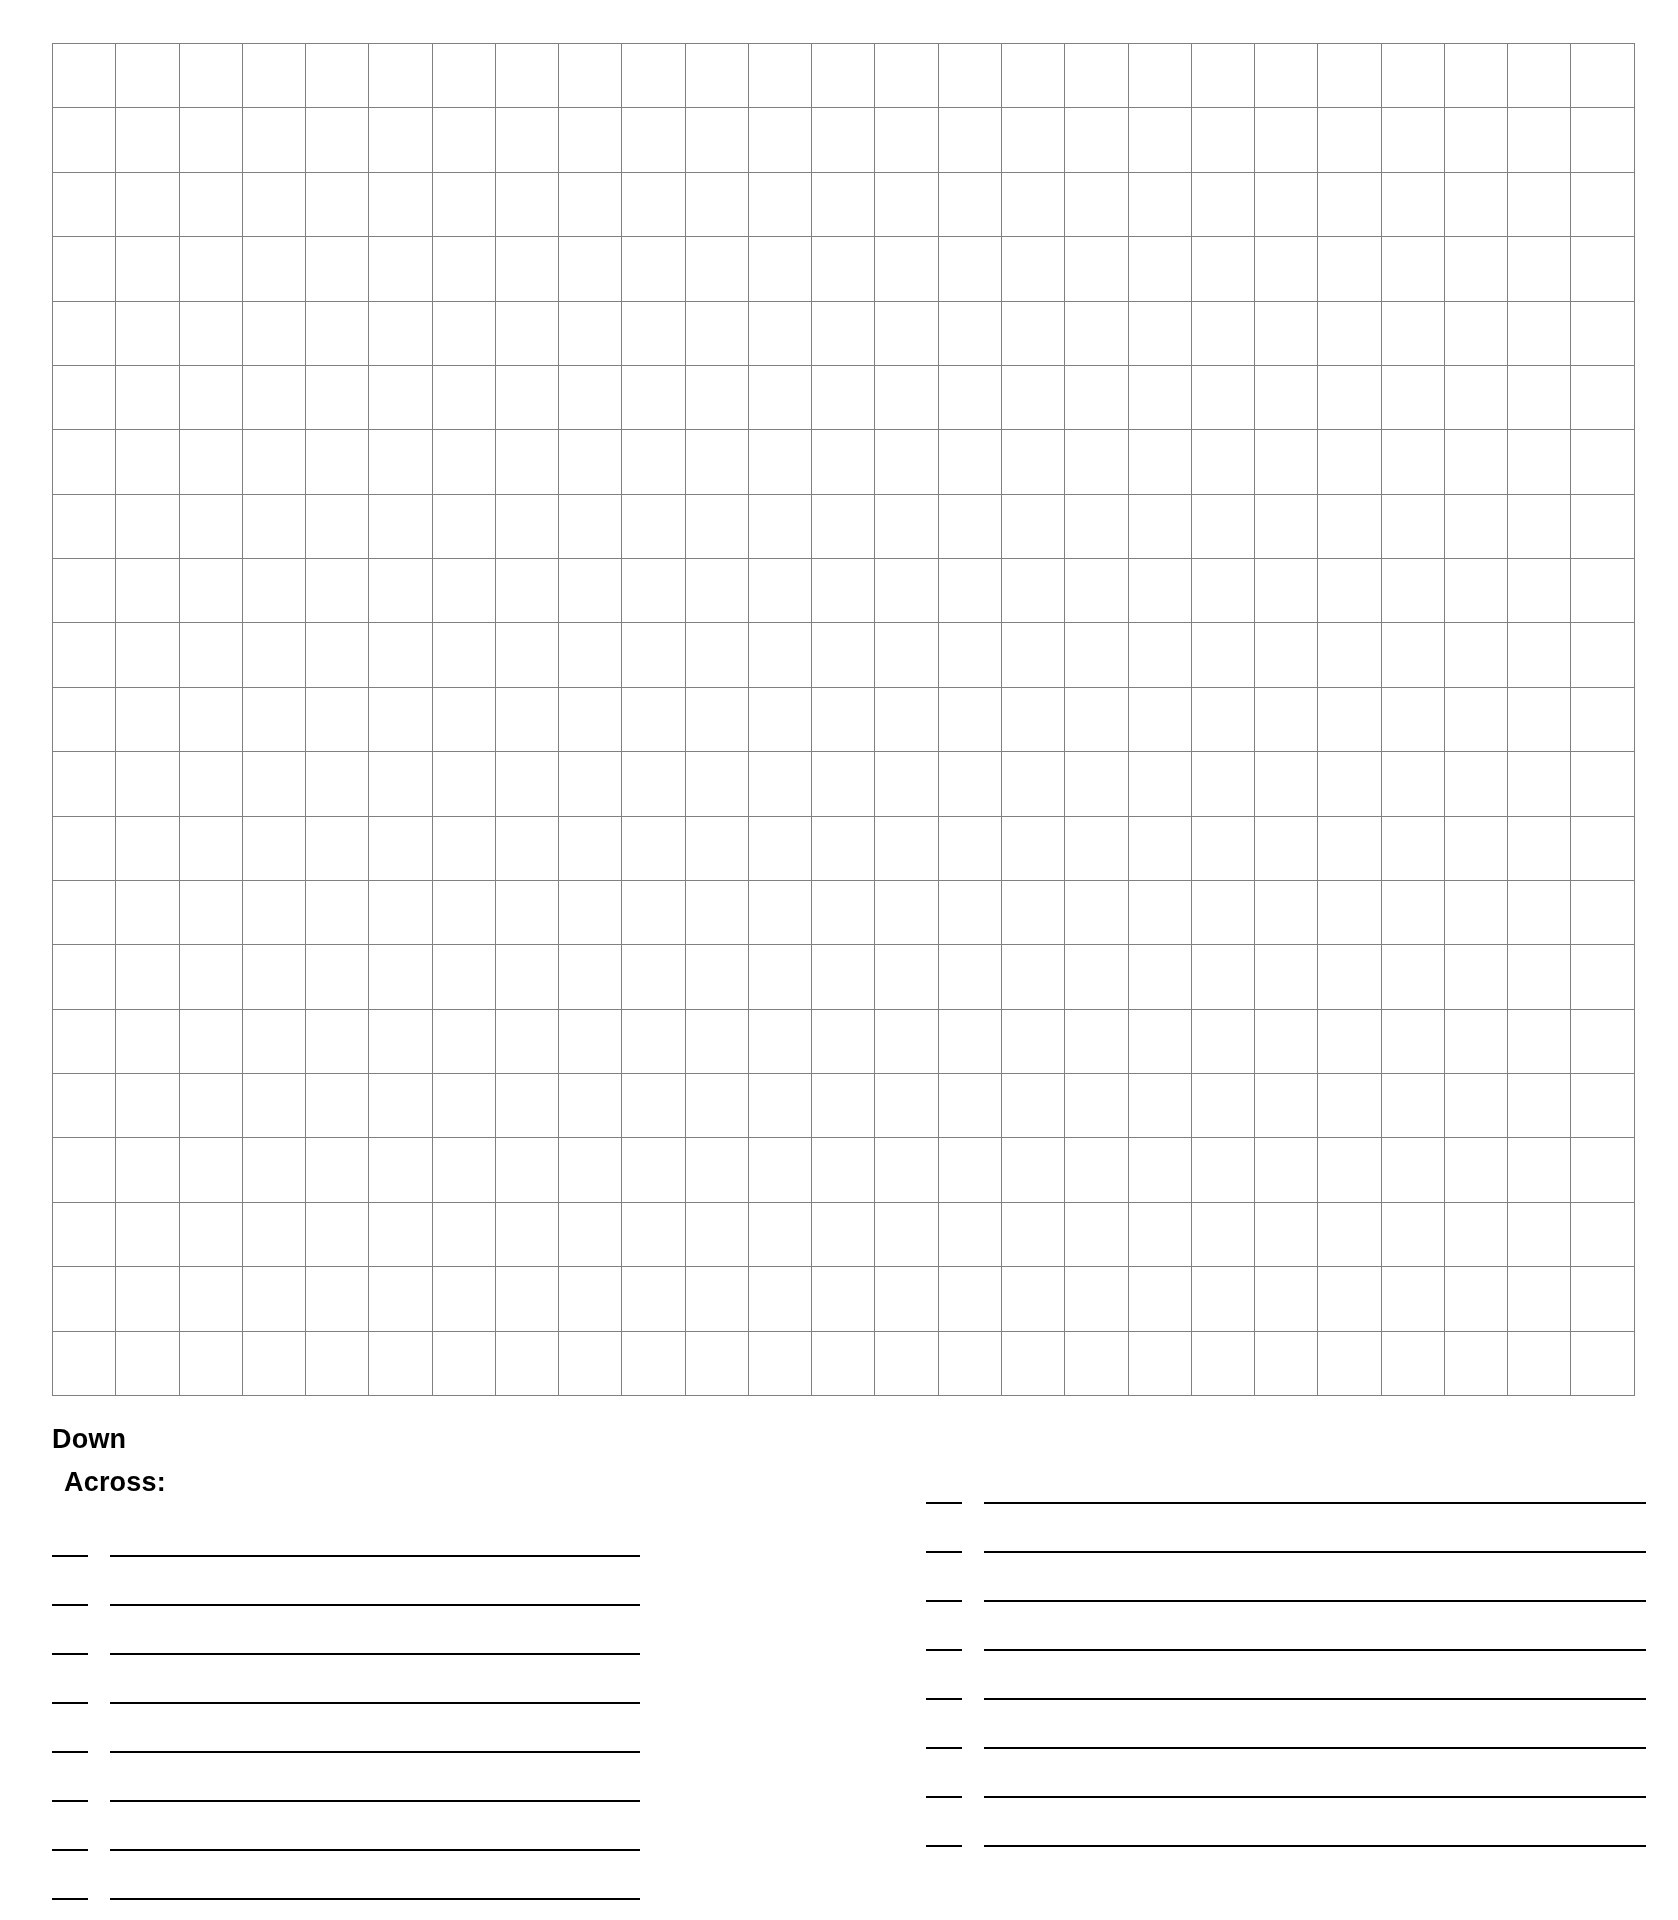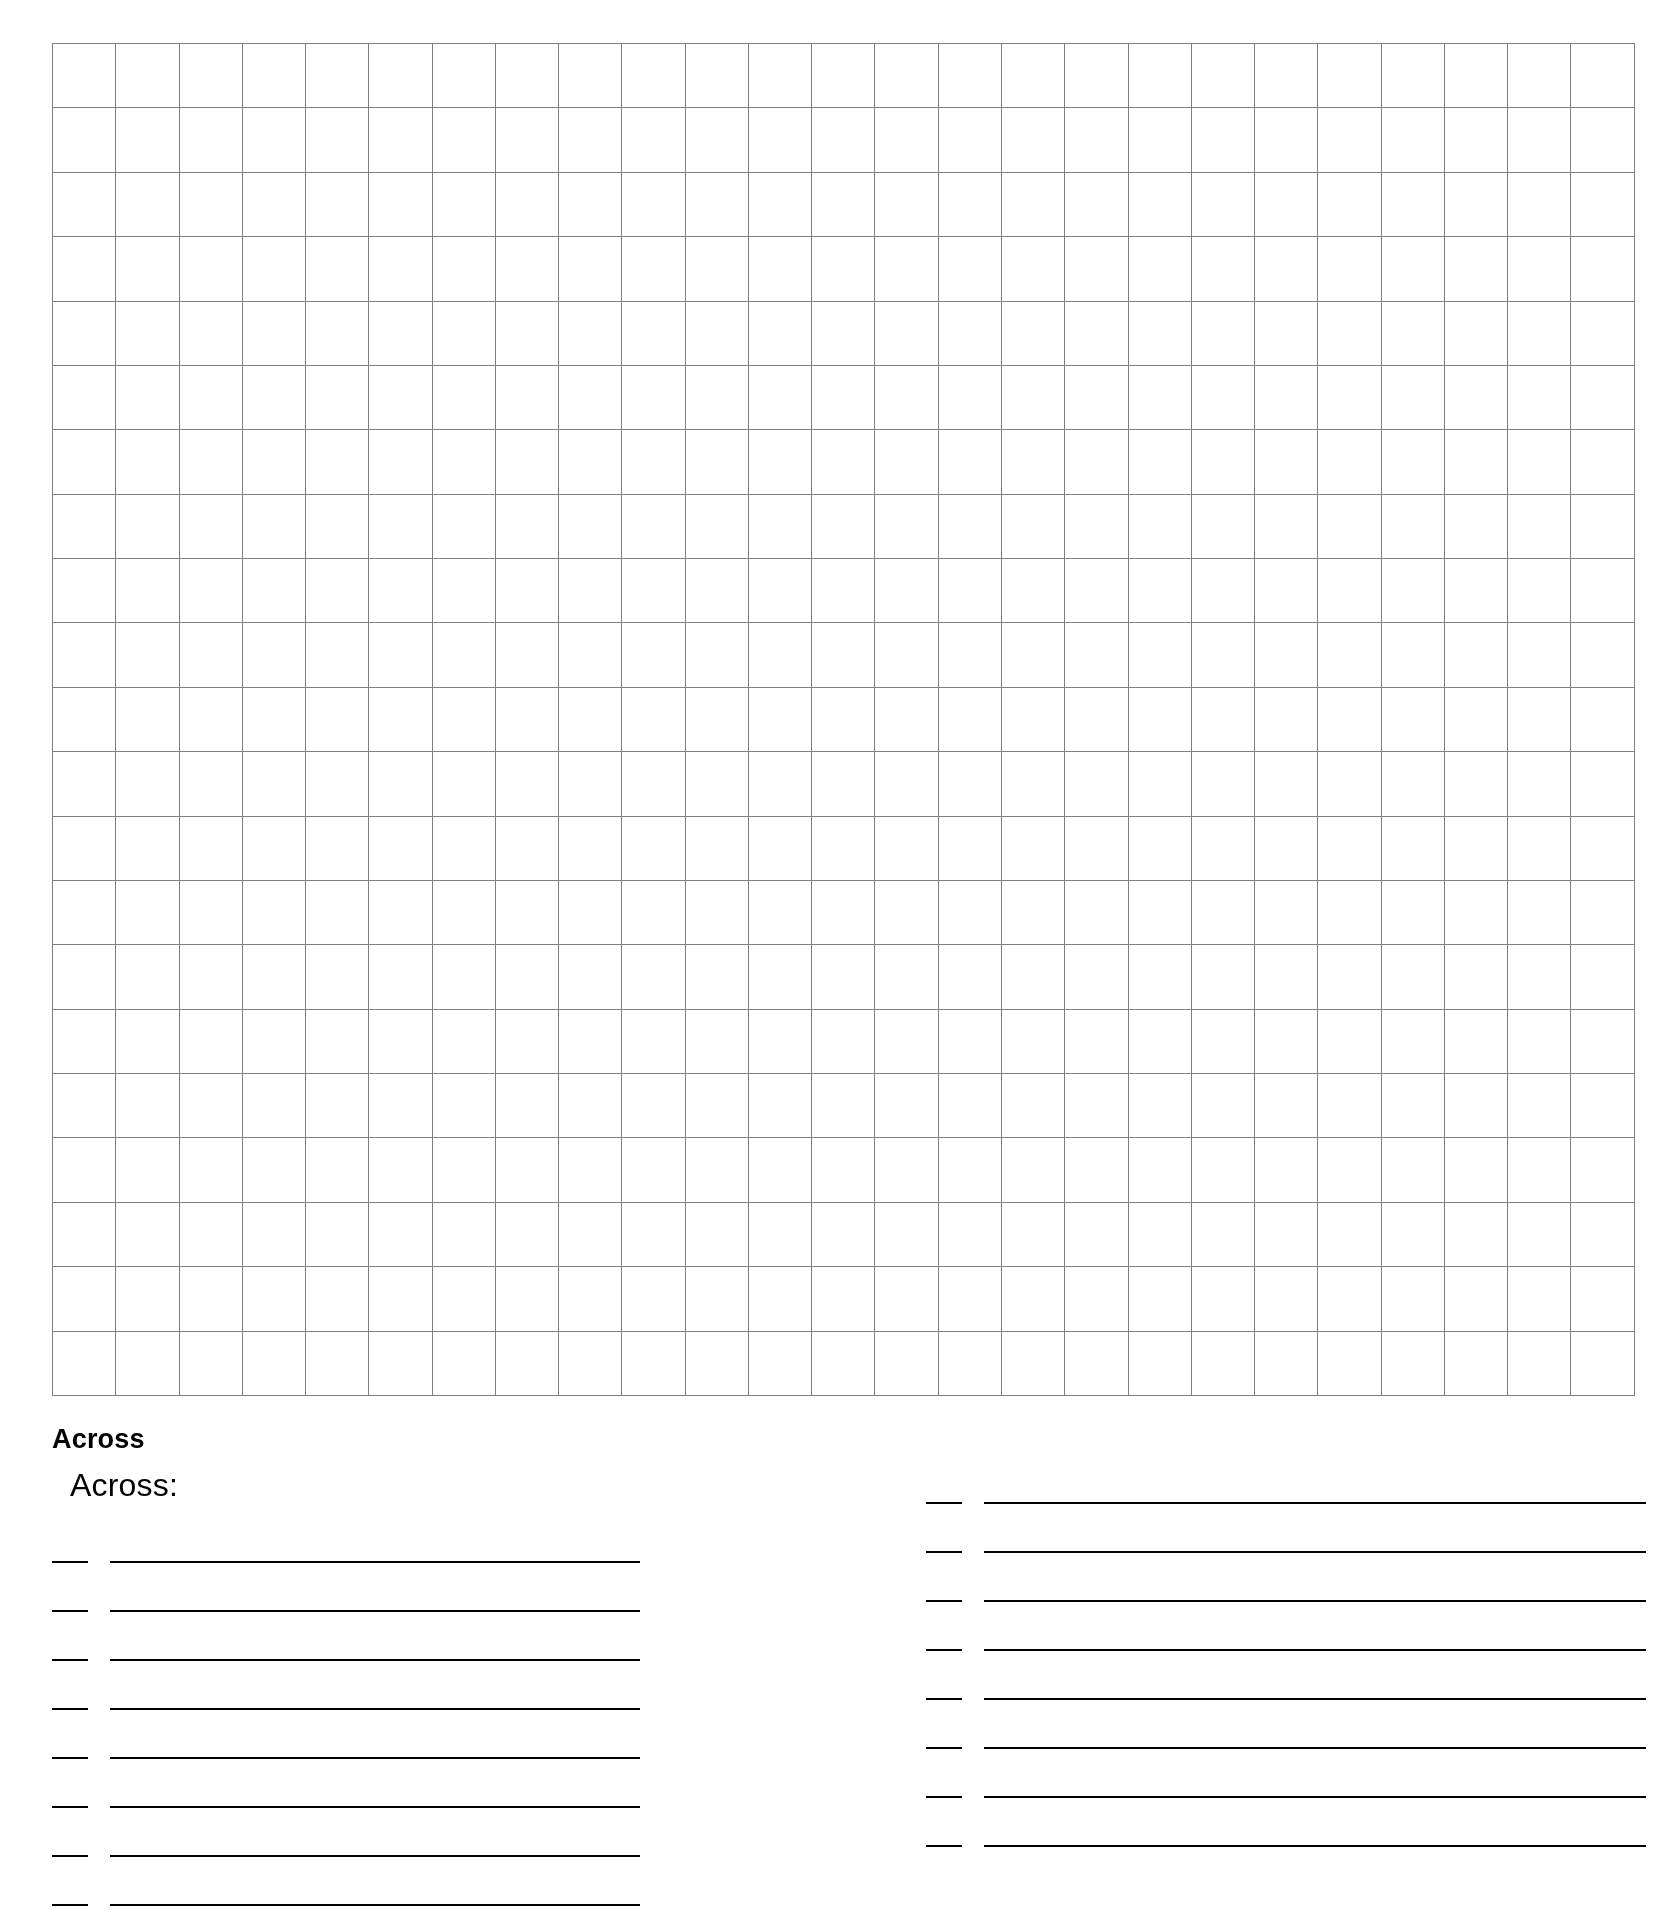--- a/index.html
+++ b/index.html
@@ -59,23 +59,23 @@
   }
   .col {
     position: absolute;
     top: 0;
     width: 720px;
   }
   .col.across { left: 0px; }
   .col.down { left: 874px; }
 
   .col-heading {
-    font-size: 32px;
-    font-weight: normal;
-    margin: 0 0 22px 18px;
+    font-size: 27px;
+    font-weight: bold;
+    margin: 0 0 22px 12px;
     letter-spacing: 0.2px;
   }
 
   .clue-row {
     display: flex;
     align-items: flex-end;
     height: 49px;
   }
   .num-line {
     width: 36px;
@@ -666,21 +666,21 @@
             <td></td>
             <td></td>
             <td></td>
             <td></td>
             <td></td>
           </tr>
         </tbody>
     </table>
   </div>
 
-  <div class="clues-title">Across</div>
+  <div class="clues-title">Down</div>
 
   <div class="columns">
 
     <div class="col across">
       <div class="col-heading">Across:</div>
       <div class="clue-list">
           <div class="clue-row">
             <div class="num-line"></div>
             <div class="clue-line"></div>
           </div>

